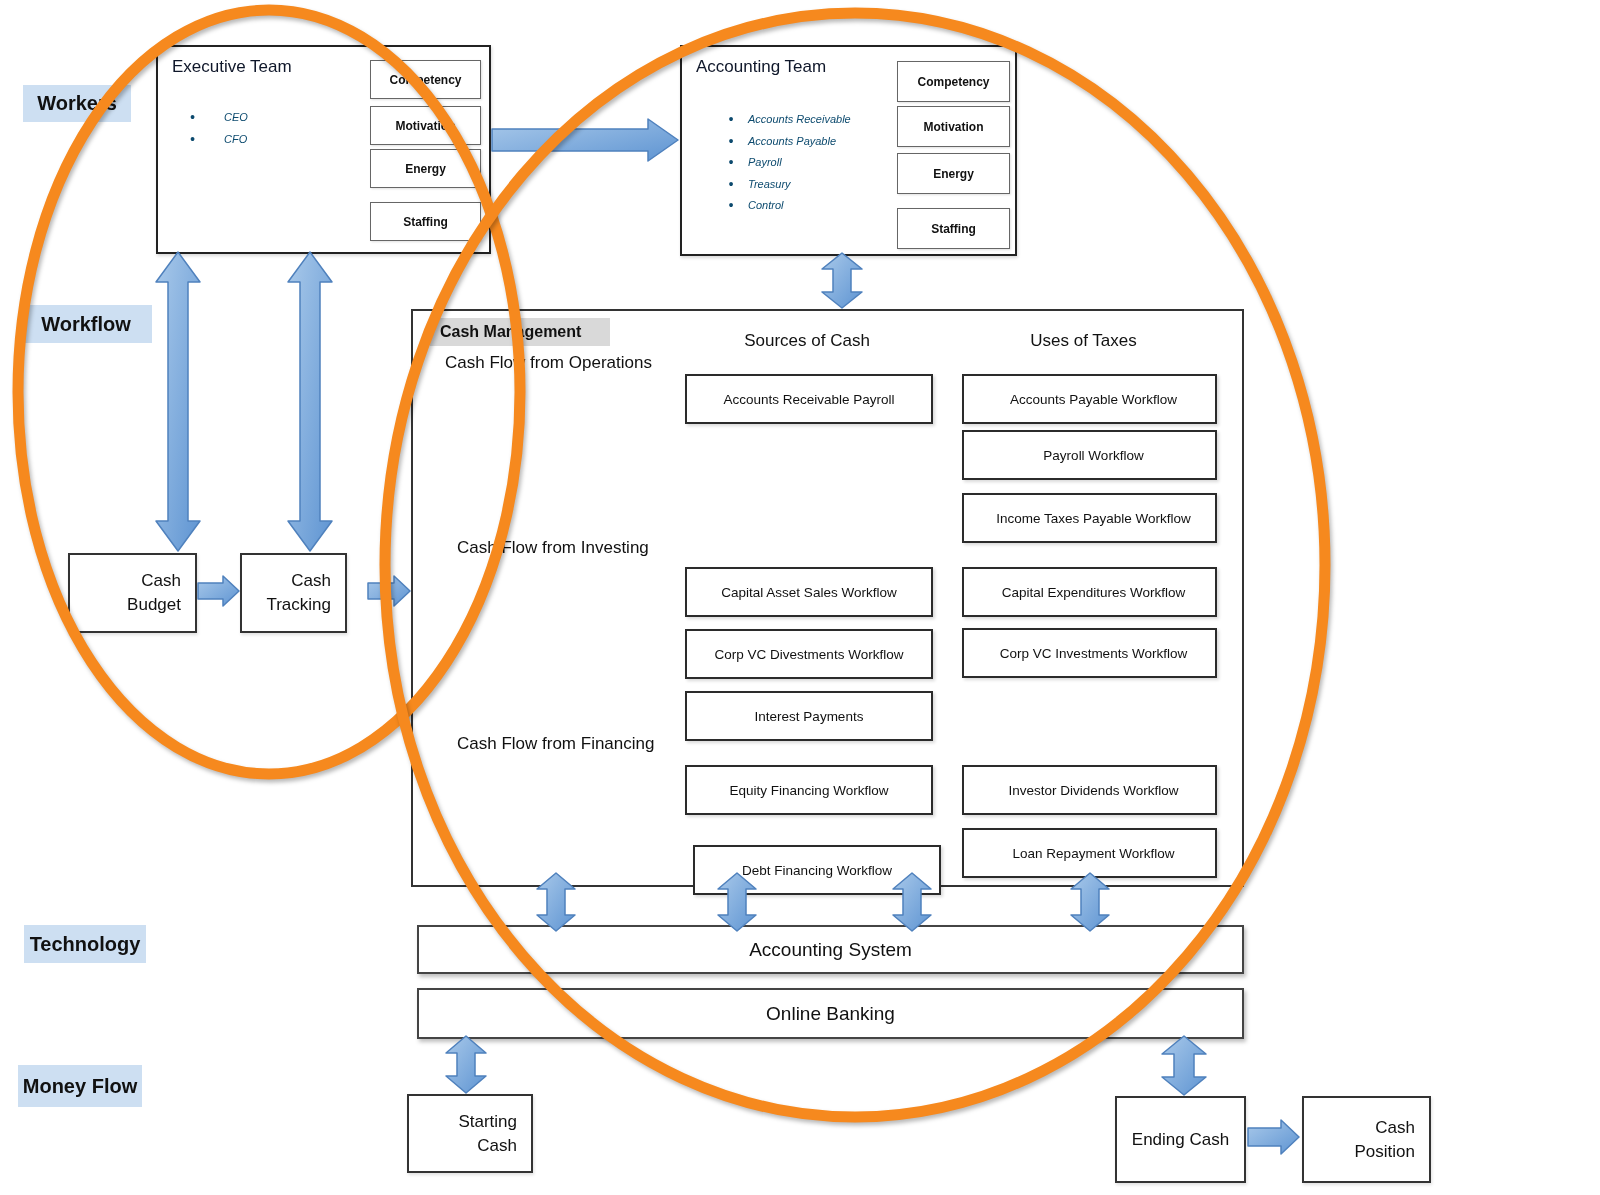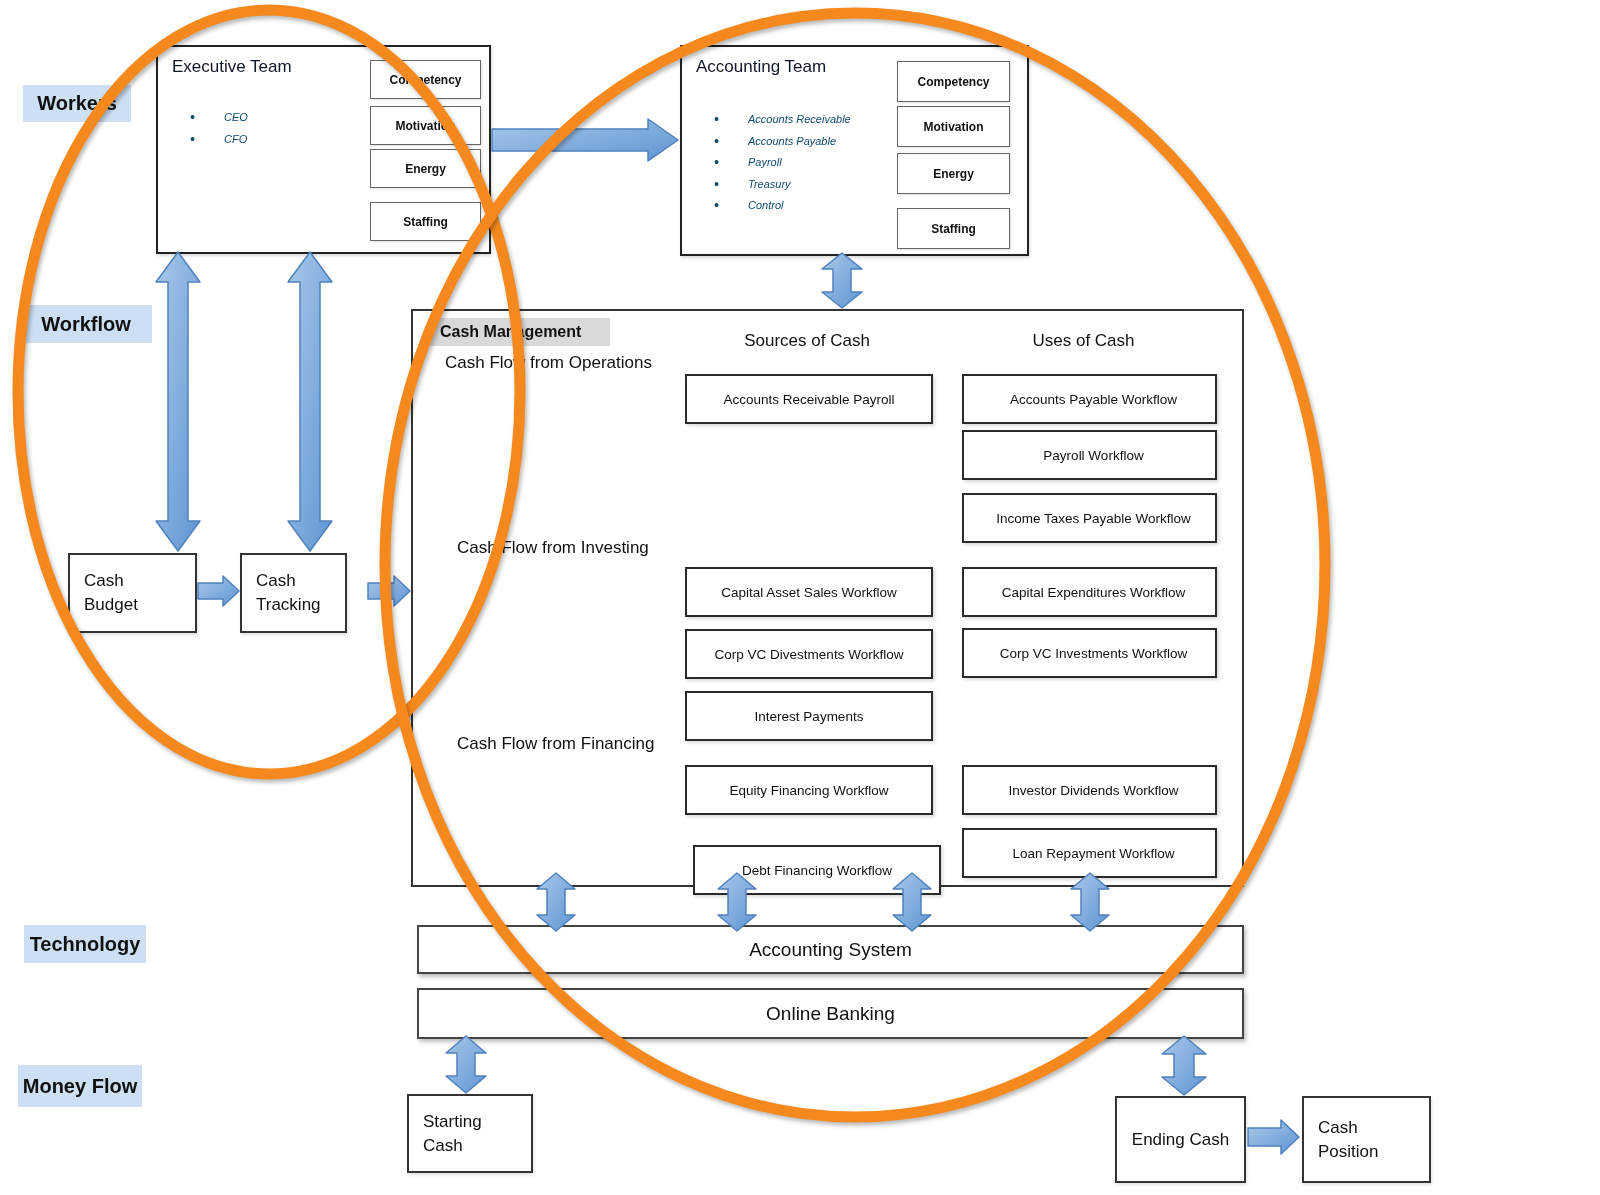--- a/index.html
+++ b/index.html
@@ -18,25 +18,25 @@
   .row-label{position:absolute;background:var(--c-row_label_bg);font-weight:bold;font-size:20px;
     display:flex;align-items:center;justify-content:center;color:#111;}
   #lbl-workers{left:23px;top:85px;width:108px;height:37px;}
   #lbl-workflow{left:20px;top:305px;width:132px;height:38px;}
   #lbl-technology{left:18px;top:925px;width:122px;height:38px;margin-left:6px;}
   #lbl-moneyflow{left:18px;top:1065px;width:124px;height:42px;}
 
   
   .team-box{position:absolute;background:#fff;border:2px solid #222;box-shadow:1px 2px 3px rgba(0,0,0,.15);}
   #exec-box{left:156px;top:45px;width:331px;height:205px;}
-  #acct-box{left:680px;top:45px;width:333px;height:207px;padding-left:12px;}
+  #acct-box{left:680px;top:45px;width:333px;height:207px;}
   .team-title{position:absolute;left:14px;top:10px;font-size:17px;color:#0f172a;}
   .bullets{position:absolute;left:32px;font-size:11px;line-height:21.5px;color:#0c4a6e;font-style:italic;}
   #exec-box .bullets{top:60px;}
-  #acct-box .bullets{top:62px;}
+  #acct-box .bullets{top:62px;text-align:center;}
   .bullet-row{display:flex;}
   .bullet-row::before{content:"\2022";display:inline-block;width:34px;flex:0 0 34px;font-size:14px;}
   .trait{position:absolute;border:1.5px solid #666;background:#fff;display:flex;align-items:center;
     justify-content:center;font-weight:bold;font-size:12px;box-shadow:1px 1px 2px rgba(0,0,0,.12);color:#111;}
   #exec-box .trait{left:212px;width:109px;height:37px;}
   #exec-box .t1{top:13px;}  #exec-box .t2{top:59px;}  #exec-box .t3{top:102px;} #exec-box .t4{top:155px;}
   #acct-box .trait{left:215px;width:111px;height:39px;}
   #acct-box .t1{top:14px;}  #acct-box .t2{top:59px;}  #acct-box .t3{top:106px;} #acct-box .t4{top:161px;}
 
   
@@ -51,21 +51,21 @@
   #hdr-uses{left:549px;top:20px;width:243px;text-align:center;}
   .wf-box{position:absolute;background:#fff;border:2px solid #2b2b2b;display:flex;align-items:center;
     justify-content:center;font-size:13.5px;box-shadow:2px 2px 3px rgba(0,0,0,.15);color:#111;text-align:center;}
   .src{left:272px;width:244px;height:46px;}
   .use{left:549px;width:243px;height:46px;padding-left:8px;}
   #s1{top:63px;}  #s2{top:256px;} #s3{top:318px;} #s4{top:380px;} #s5{top:454px;} #s6{top:534px;margin-left:8px;}
   #u1{top:63px;}  #u2{top:119px;} #u3{top:182px;} #u4{top:256px;} #u5{top:317px;} #u6{top:454px;} #u7{top:517px;}
 
   
   .small-box{position:absolute;background:#fff;border:2px solid #333;display:flex;align-items:center;
-    justify-content:center;text-align:left;font-size:17px;line-height:24px;color:#111;
+    justify-content:center;text-align:right;font-size:17px;line-height:24px;color:#111;
     box-shadow:1px 2px 3px rgba(0,0,0,.12);padding:0 14px;box-sizing:border-box;}
   #cash-budget{left:68px;top:553px;width:129px;height:80px;}
   #cash-tracking{left:240px;top:553px;width:107px;height:80px;}
   #starting-cash{left:407px;top:1094px;width:126px;height:79px;}
   #ending-cash{left:1115px;top:1096px;width:131px;height:87px;}
   #cash-position{left:1302px;top:1096px;width:129px;height:87px;}
   .bar{position:absolute;background:#fff;border:2px solid #444;display:flex;align-items:center;
     justify-content:center;font-size:19px;color:#111;box-shadow:2px 3px 4px rgba(0,0,0,.25);}
   #bar-accounting{left:417px;top:925px;width:823px;height:45px;}
   #bar-online{left:417px;top:988px;width:823px;height:47px;}
@@ -127,21 +127,21 @@
     </div>
     <div class="trait t1">Competency</div>
     <div class="trait t2">Motivation</div>
     <div class="trait t3">Energy</div>
     <div class="trait t4">Staffing</div>
   </div>
 
   <div id="big-box">
     <div id="cash-mgmt-label">Cash Management</div>
     <div id="hdr-sources" class="sec-hdr">Sources of Cash</div>
-    <div id="hdr-uses" class="sec-hdr">Uses of Cash</div>
+    <div id="hdr-uses" class="sec-hdr">Uses of Taxes</div>
     <div id="hdr-ops" class="sec-hdr">Cash Flow from Operations</div>
     <div id="hdr-investing" class="sec-hdr">Cash Flow from Investing</div>
     <div id="hdr-financing" class="sec-hdr">Cash Flow from Financing</div>
 
     <div id="s1" class="wf-box src">Accounts Receivable Payroll</div>
     <div id="s2" class="wf-box src">Capital Asset Sales Workflow</div>
     <div id="s3" class="wf-box src">Corp VC Divestments Workflow</div>
     <div id="s4" class="wf-box src">Interest Payments</div>
     <div id="s5" class="wf-box src">Equity Financing Workflow</div>
     <div id="s6" class="wf-box src">Debt Financing Workflow</div>

